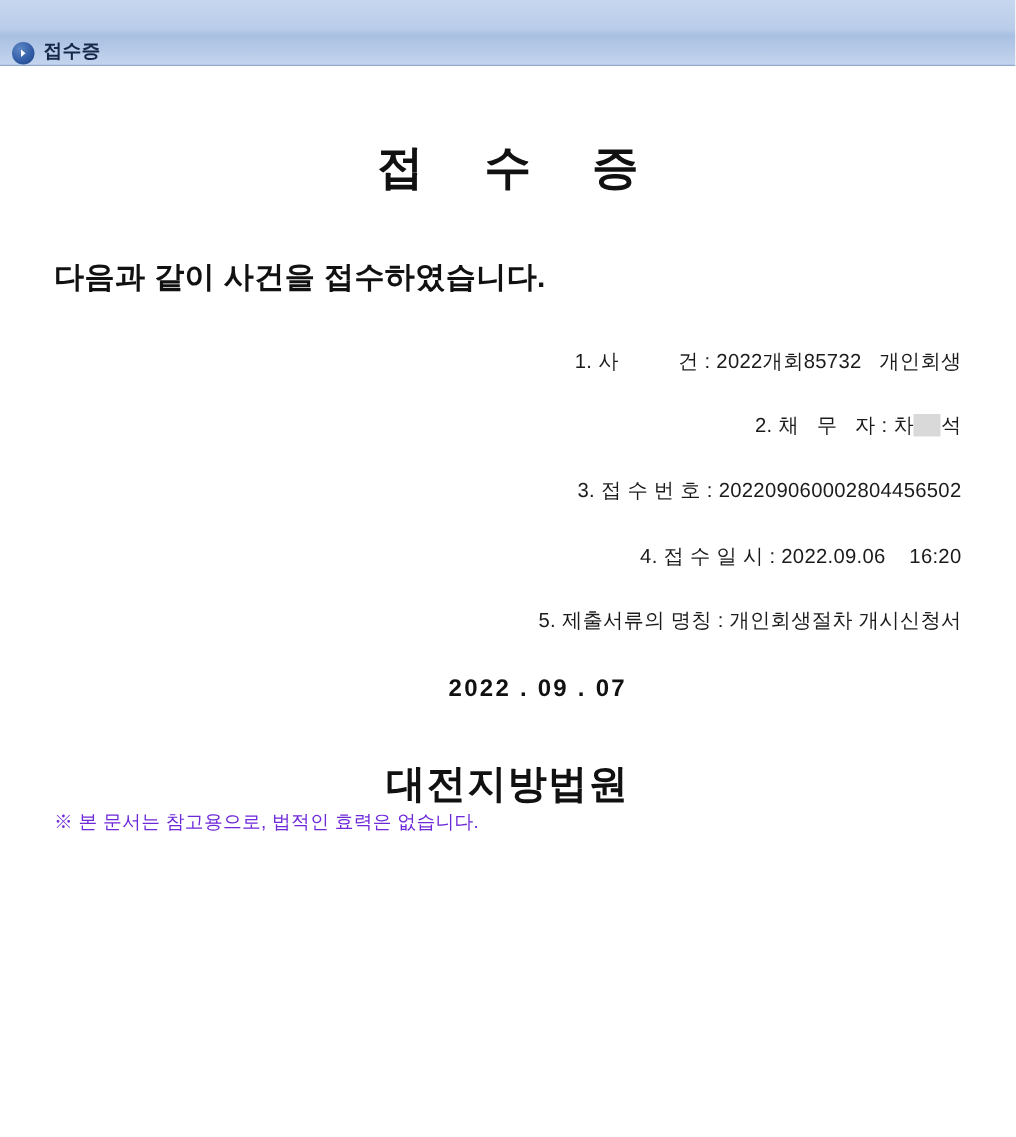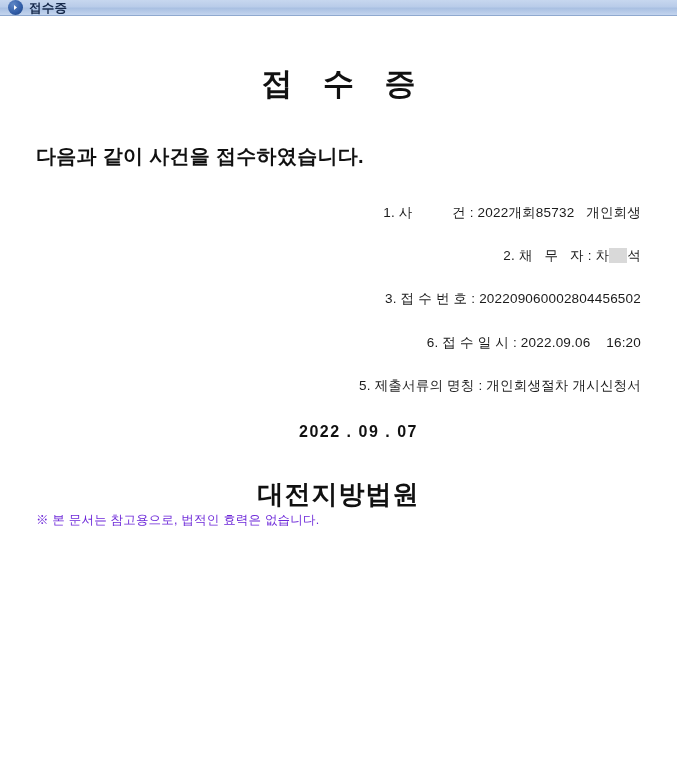--- a/index.html
+++ b/index.html
@@ -10,25 +10,25 @@
     width: 677px;
     height: 758px;
     background: #ffffff;
     font-family: "Liberation Sans", sans-serif;
     color: #1a1a1a;
     overflow: hidden;
   }
 
   
   .titlebar {
-    height: 16px;
+    height: 44px;
     background: linear-gradient(to bottom, #c7d7ef 0%, #b9cce9 45%, #a9c0e2 55%, #c3d4ee 100%);
     border-bottom: 1px solid #8fa9cf;
     display: flex;
-    align-items: flex-start;
+    align-items: flex-end;
     padding: 0 8px;
     box-sizing: border-box;
   }
   .tb-icon {
     width: 15px;
     height: 15px;
     border-radius: 50%;
     background: radial-gradient(circle at 35% 30%, #5f87c6 0%, #2f5ba5 60%, #1c3f7c 100%);
     display: inline-flex;
     align-items: center;
@@ -48,21 +48,21 @@
   
   .doc {
     position: relative;
     width: 677px;
     box-sizing: border-box;
     padding: 0 36px;
   }
 
   .doc-title {
     text-align: center;
-    font-family: Liberation Sans, sans-serif;
+    font-family: Liberation Mono, monospace;
     font-size: 31px;
     font-weight: bold;
     letter-spacing: 11px;
     color: #111111;
     margin-top: 47px;
     text-indent: 11px;
   }
 
   .recipient {
     text-align: right;
@@ -153,21 +153,21 @@
   <div class="lead">다음과 같이 사건을 접수하였습니다.</div>
 
   <div class="items">
 
     <div class="item"><span>1. 사          건 : </span><span>2022개회85732   개인회생</span></div>
 
     <div class="item"><span>2. 채   무   자 : </span><span>차</span><span class="redacted"></span><span>석</span></div>
 
     <div class="item"><span>3. 접 수 번 호 : </span><span>202209060002804456502</span></div>
 
-    <div class="item"><span>6. 접 수 일 시 : </span><span>2022.09.06    16:20</span></div>
+    <div class="item"><span>4. 접 수 일 시 : </span><span>2022.09.06    16:20</span></div>
 
     <div class="item"><span>5. 제출서류의 명칭 : </span><span>개인회생절차 개시신청서</span></div>
 
   </div>
 
   <div class="doc-date">2022 . 09 . 07</div>
 
   <div class="court">대전지방법원</div>
 
   <div class="note">※ 본 문서는 참고용으로, 법적인 효력은 없습니다.</div>

